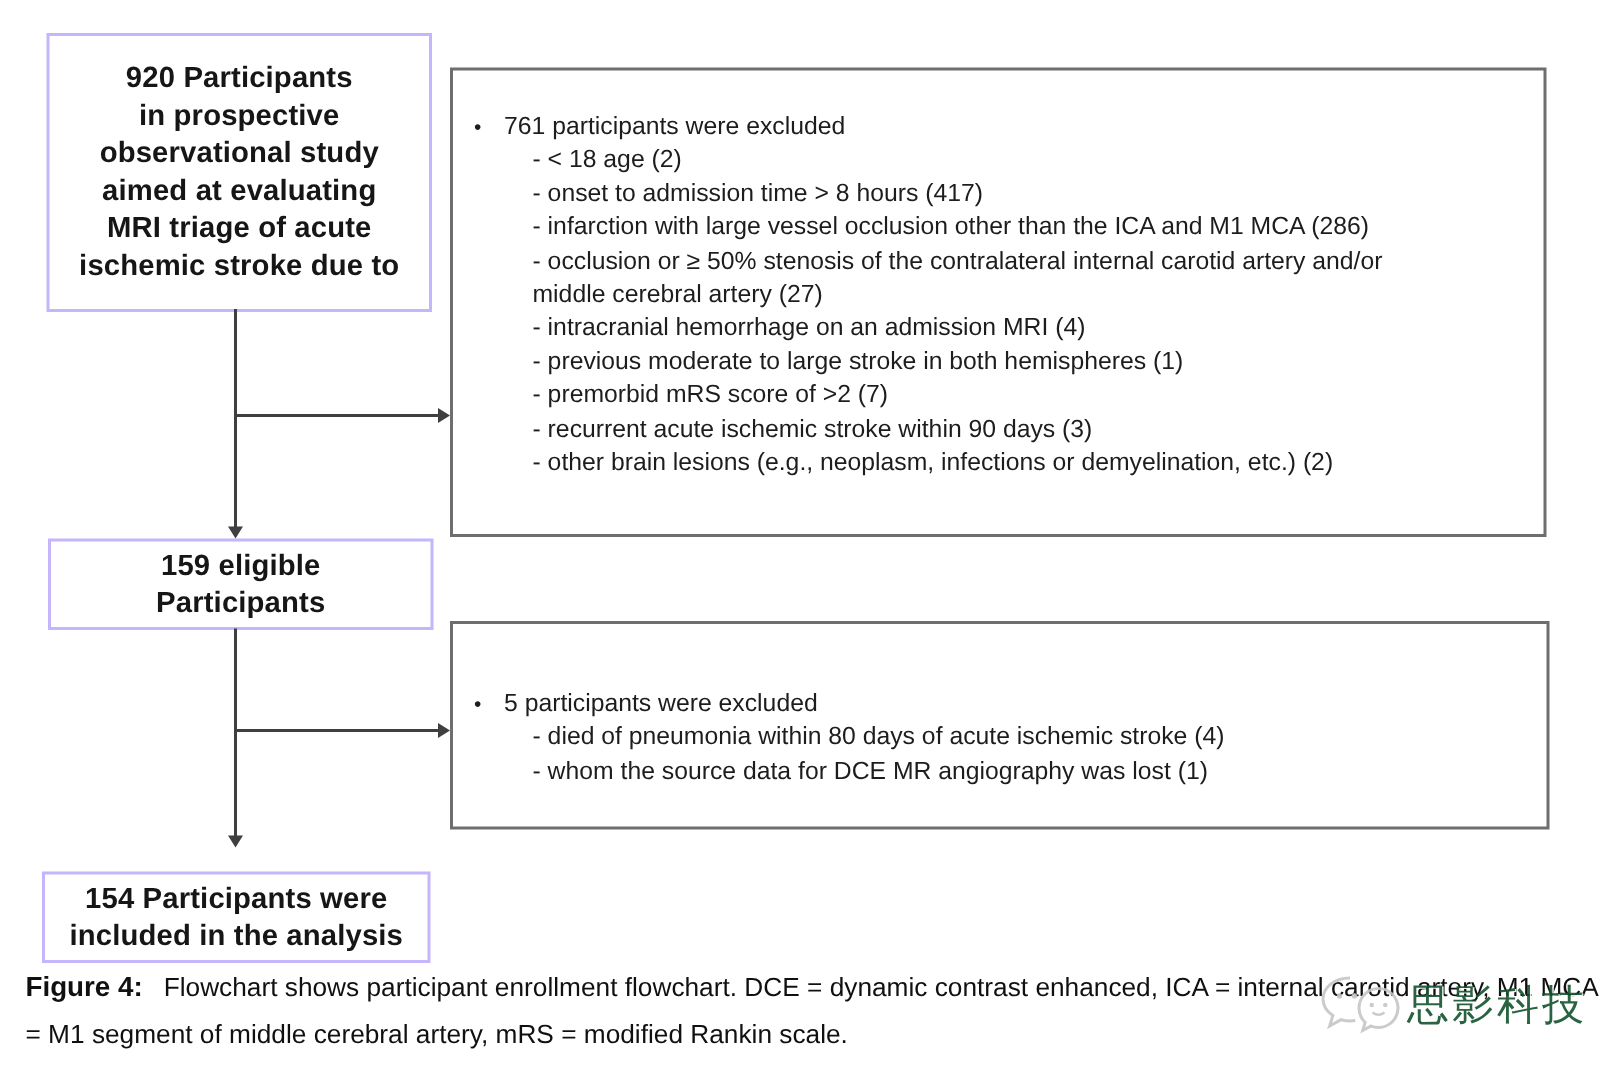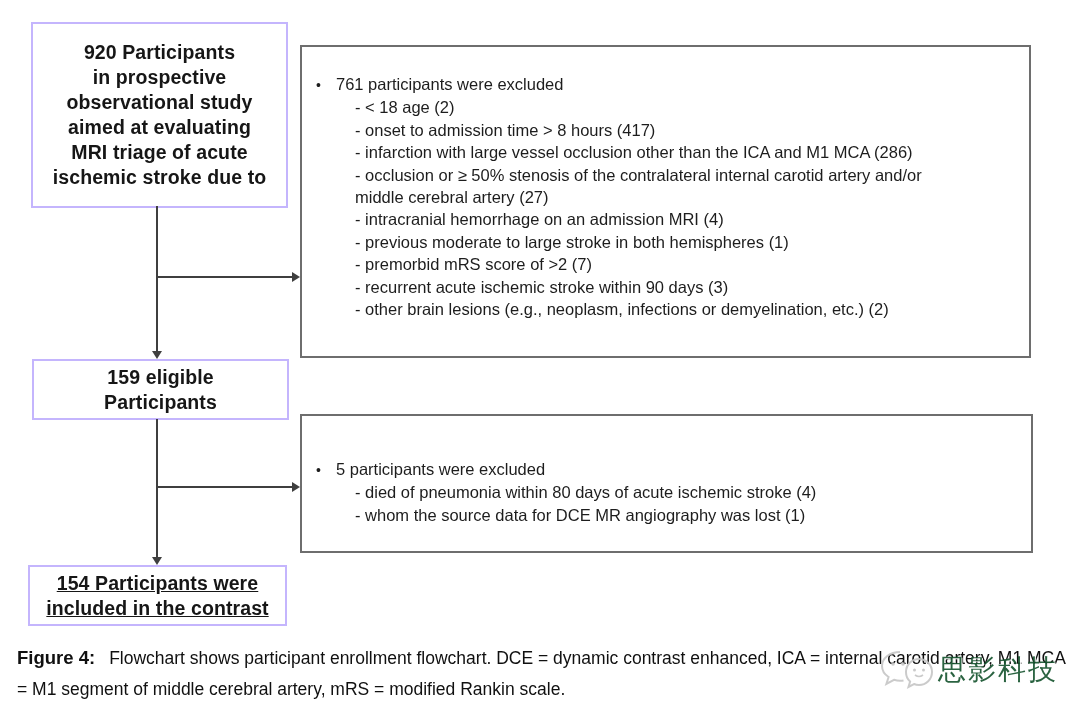--- a/index.html
+++ b/index.html
@@ -26,21 +26,21 @@
     justify-content: center;
     text-align: center;
     font-weight: 700;
     color: #161616;
     font-size: 19.5px;
     line-height: 25px;
     letter-spacing: 0.1px;
   }
   #box-start  { left: 31px;  top: 22px;  width: 253px; height: 182px; }
   #box-elig   { left: 32px;  top: 359px; width: 253px; height: 57px;  }
-  #box-final  { left: 28px;  top: 565px; width: 255px; height: 57px; text-decoration: underline;  }
+  #box-final  { left: 28px;  top: 581px; width: 255px; height: 57px;  }
 
   
   .excl-box {
     position: absolute;
     border: 2px solid #6e6e6e;
     background: #ffffff;
     color: #1d1d1d;
     font-size: 16.5px;
     line-height: 22.4px;
     font-weight: 400;
@@ -175,21 +175,21 @@
       <span>5 participants were excluded</span>
     </div>
     <div class="excl-items">
       <div class="excl-item">- died of pneumonia within 80 days of acute ischemic stroke (4)</div>
       <div class="excl-item">- whom the source data for DCE MR angiography was lost (1)</div>
     </div>
   </div>
 
   <div class="flow-box" id="box-final">
     <div>154 Participants were</div>
-    <div>included in the contrast</div>
+    <div>included in the analysis</div>
   </div>
 
   <div class="cline" id="vline-1"></div>
   <div class="arrow-down" id="ahead-1"></div>
   <div class="cline" id="hline-1"></div>
   <div class="arrow-right" id="ahead-2"></div>
   <div class="cline" id="vline-2"></div>
   <div class="arrow-down" id="ahead-3"></div>
   <div class="cline" id="hline-2"></div>
   <div class="arrow-right" id="ahead-4"></div>

